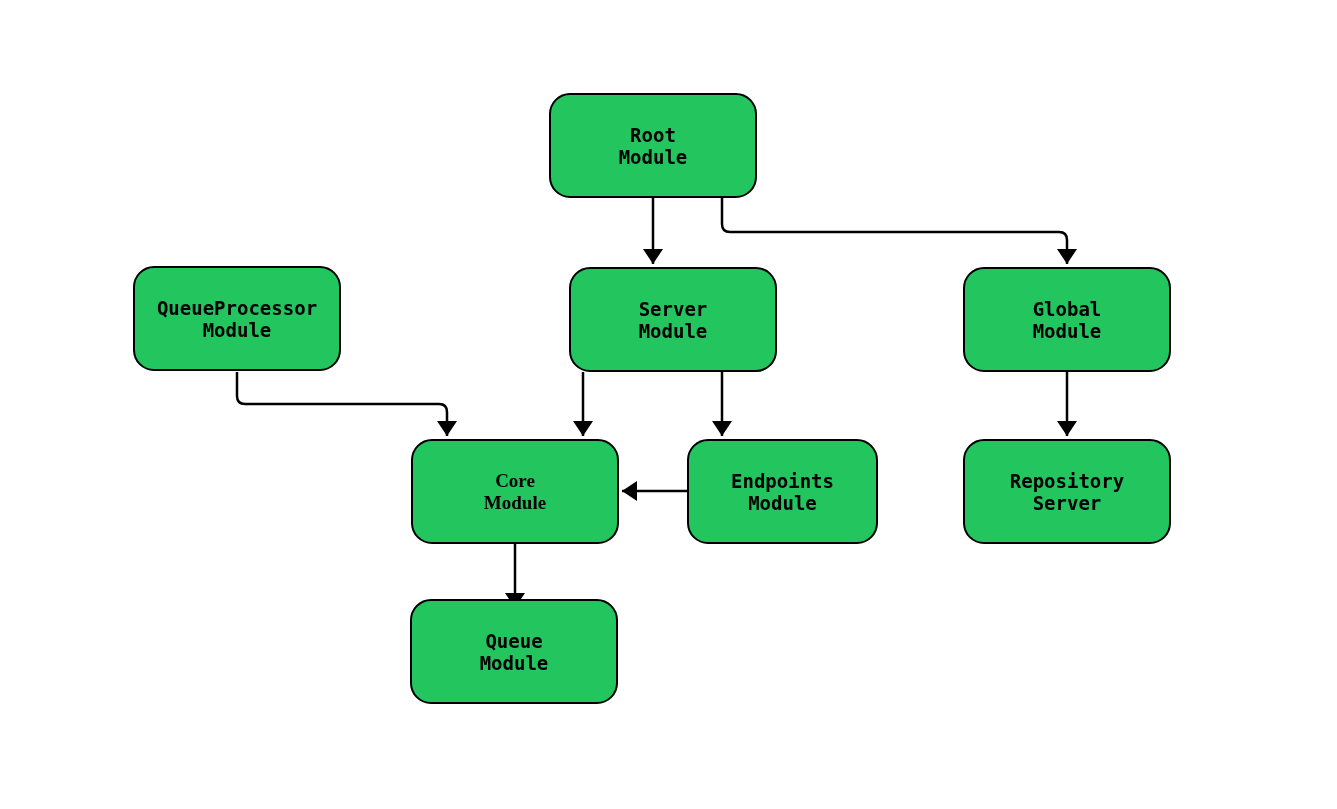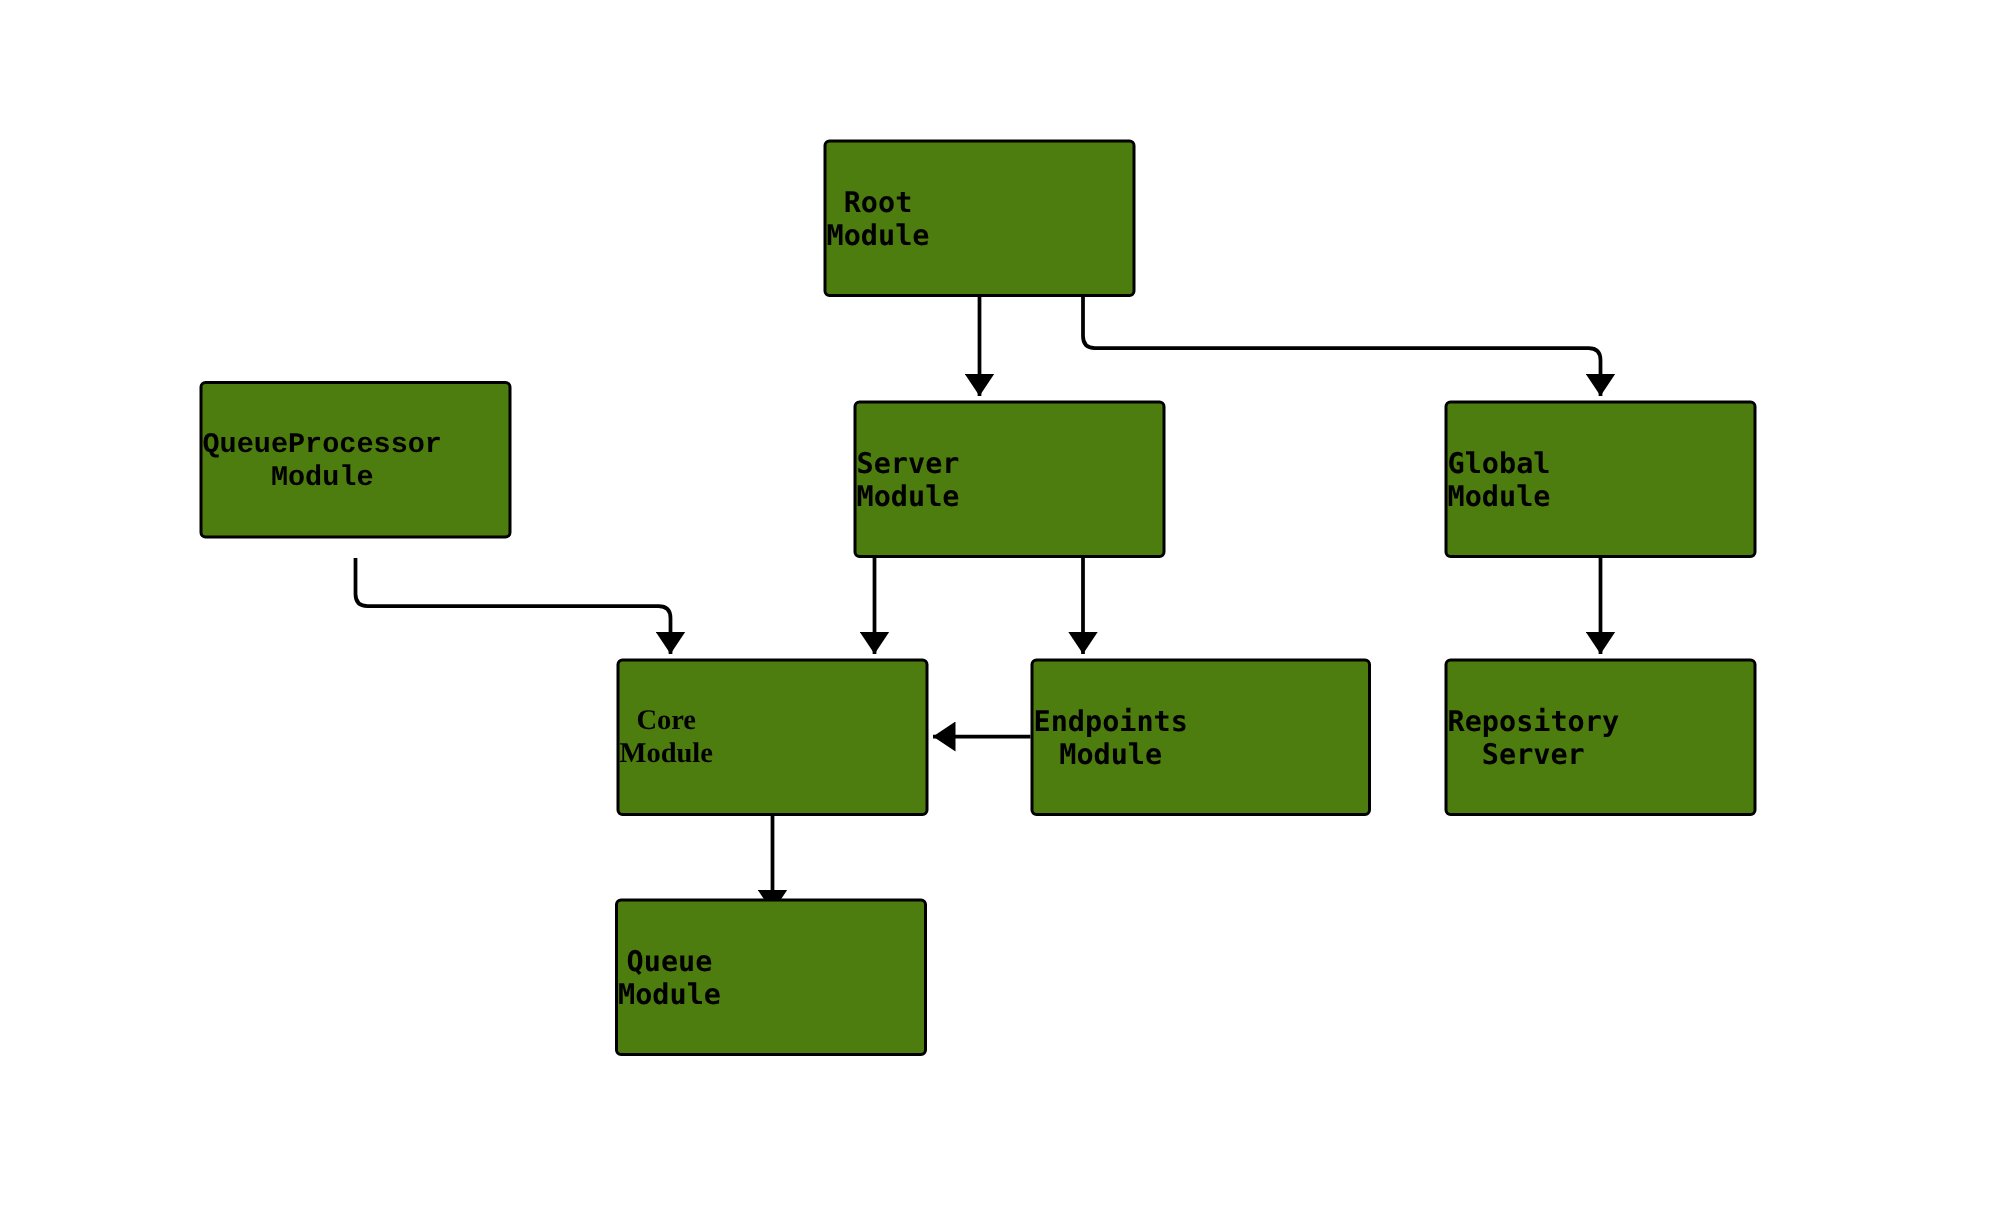--- a/index.html
+++ b/index.html
@@ -26,41 +26,42 @@
     fill: none;
     stroke: #000000;
     stroke-width: 2.5;
     stroke-linejoin: round;
   }
   .node {
     position: absolute;
     width: 208px;
     height: 105px;
     box-sizing: border-box;
-    background: #4d7c0f;
+    background: #22c55e;
     border: 2.5px solid #000000;
-    border-radius: 4px;
+    border-radius: 21px;
     display: flex;
     align-items: center;
+    justify-content: center;
   }
   .node-label {
     font-size: 19px;
     line-height: 22px;
     font-weight: 700;
     color: #000000;
     text-align: center;
     white-space: pre-line;
   }
   
   .pos-root          { left: 549px;  top: 93px;  }
-  .pos-queueprocessor{ left: 133px;  top: 254px; font-family: Liberation Mono, monospace; }
+  .pos-queueprocessor{ left: 133px;  top: 266px; }
   .pos-server        { left: 569px;  top: 267px; }
   .pos-global        { left: 963px;  top: 267px; }
   .pos-core          { left: 411px;  top: 439px; font-family: Liberation Serif, serif; }
-  .pos-endpoints     { left: 687px;  top: 439px; width: 227px; }
+  .pos-endpoints     { left: 687px;  top: 439px; width: 191px; }
   .pos-repository    { left: 963px;  top: 439px; }
   .pos-queue         { left: 410px;  top: 599px; }
 </style>
 </head>
 <body>
 
 <div class="canvas">
 
   <svg class="edges-layer" width="1337" height="809" viewBox="0 0 1337 809" xmlns="http://www.w3.org/2000/svg">
     <defs>

